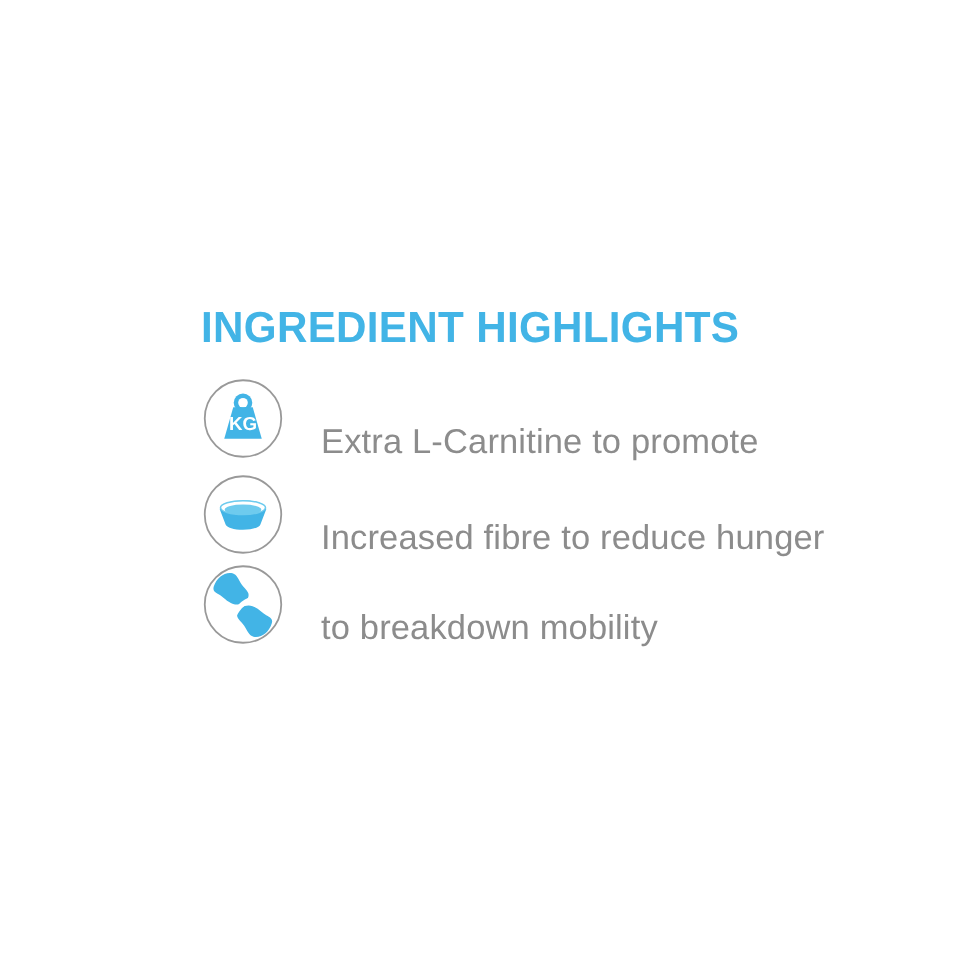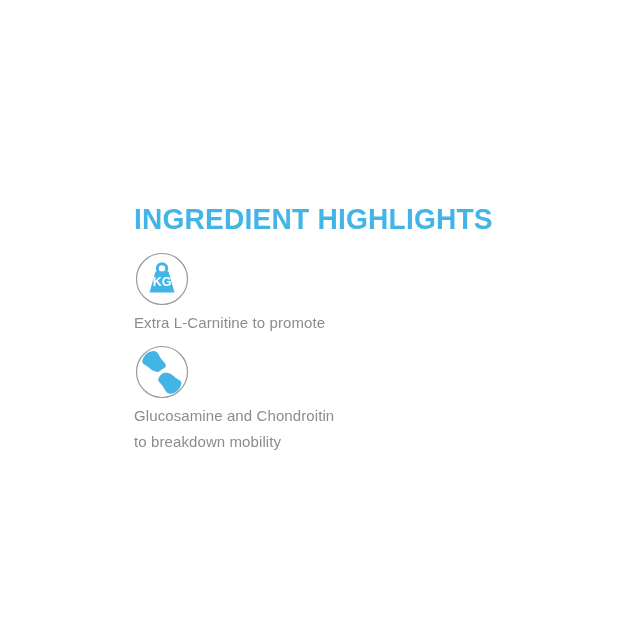--- a/index.html
+++ b/index.html
@@ -37,45 +37,44 @@
   }
 
   .highlight-list {
     list-style: none;
     margin: 0;
     padding: 0;
   }
 
   .highlight-item {
     display: flex;
-    align-items: flex-start;
+    align-items: flex-end;
     margin-bottom: 12px;
     min-height: 56px;
-    flex-direction: column;
   }
   .highlight-item:last-child { margin-bottom: 0; }
 
   .icon-badge {
     flex: 0 0 auto;
     width: 56px;
     height: 56px;
     position: relative;
     margin-right: 24px;
   }
   .icon-badge svg {
     display: block;
     width: 56px;
     height: 56px;
     overflow: visible;
   }
 
   .item-text {
     flex: 1 1 auto;
     color: #8c8c8c;
-    font-size: 15px;
+    font-size: 23px;
     line-height: 26px;
     font-weight: normal;
     padding-top: 5px;
     letter-spacing: 0.1px;
   }
   .item-text .line { display: block; white-space: nowrap; }
 
   
   .row-1 .item-text { padding-top: 3px; }
   .row-2 .item-text { padding-top: 14px; }
@@ -103,38 +102,55 @@
 
           <path d="M21.5 20.5 H34.5 L40.5 41.5 H15.5 Z" fill="#42b4e6"></path>
           <text x="28" y="35.4" text-anchor="middle" font-family="Liberation Sans, DejaVu Sans, sans-serif" font-size="12.5" font-weight="bold" fill="#ffffff">KG</text>
         </svg>
       </span>
       <span class="item-text">
         <span class="line">Extra L-Carnitine to promote</span>
       </span>
     </li>
 
+    <li class="highlight-item row-2">
+      <span class="icon-badge">
+        <svg viewBox="0 0 56 56" xmlns="http://www.w3.org/2000/svg">
+          <circle cx="28" cy="28" r="25.5" fill="none" stroke="#999999" stroke-width="1.2"></circle>
+
+          <path d="M12.5 24.5 C12.5 20.9 19.4 18.6 28 18.6 C36.6 18.6 43.5 20.9 43.5 24.5
+                   L39.6 34.6 C39.0 36.6 34.0 38.2 28 38.2 C22.0 38.2 17.0 36.6 16.4 34.6 Z" fill="#42b4e6"></path>
+
+          <ellipse cx="28" cy="23.4" rx="15.0" ry="4.6" fill="#ffffff"></ellipse>
+          <ellipse cx="28" cy="23.4" rx="15.0" ry="4.6" fill="none" stroke="#6ecbee" stroke-width="1"></ellipse>
+
+          <ellipse cx="28" cy="24.8" rx="12.2" ry="3.4" fill="#6ecbee"></ellipse>
+        </svg>
+      </span>
+      <span class="item-text">
+        <span class="line">Increased fibre to reduce hunger</span>
+      </span>
+    </li>
 
     <li class="highlight-item row-3">
       <span class="icon-badge">
         <svg viewBox="0 0 56 56" xmlns="http://www.w3.org/2000/svg">
           <circle cx="28" cy="28" r="25.5" fill="none" stroke="#999999" stroke-width="1.2"></circle>
 
           <path d="M8.5 16.0 C10.5 10.0 16.0 6.0 21.0 7.2 C24.0 8.0 25.0 11.5 27.0 14.5
                    C29.2 17.8 32.5 19.5 31.6 22.8 C30.6 26.6 26.0 29.0 21.4 27.6
                    C17.2 26.3 15.0 23.0 12.0 21.4 C9.6 20.1 7.6 18.9 8.5 16.0 Z" fill="#42b4e6"></path>
 
           <path d="M47.2 40.5 C45.4 46.6 40.0 50.6 35.0 49.5 C32.0 48.8 30.8 45.2 28.8 42.2
                    C26.6 38.9 23.3 37.2 24.2 33.9 C25.2 30.1 29.8 27.7 34.4 29.1
                    C38.6 30.4 40.8 33.7 43.8 35.3 C46.2 36.6 48.1 37.7 47.2 40.5 Z" fill="#42b4e6"></path>
 
           <path d="M20.5 35.0 C23.5 27.0 31.0 22.0 38.5 22.0 L38.5 25.5
                    C32.5 25.5 26.0 29.8 23.6 36.2 Z" fill="#ffffff"></path>
         </svg>
       </span>
       <span class="item-text">
-        <span class="line">Glucosamine and Chondroitin</span>
         <span class="line">to breakdown mobility</span>
       </span>
     </li>
 
   </ul>
 </section>
 
 </body></html>

